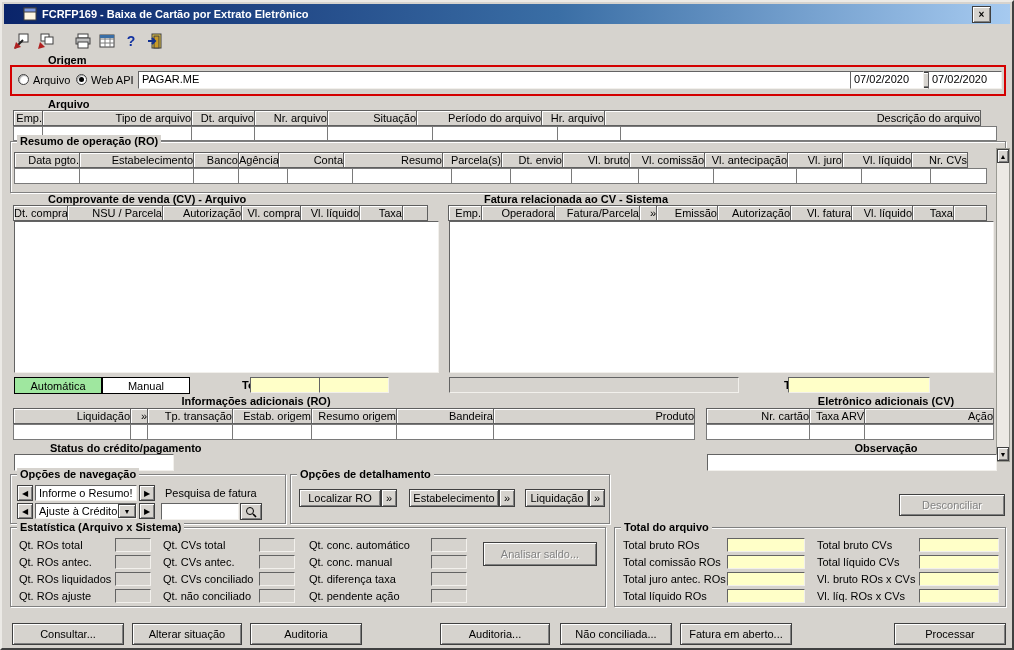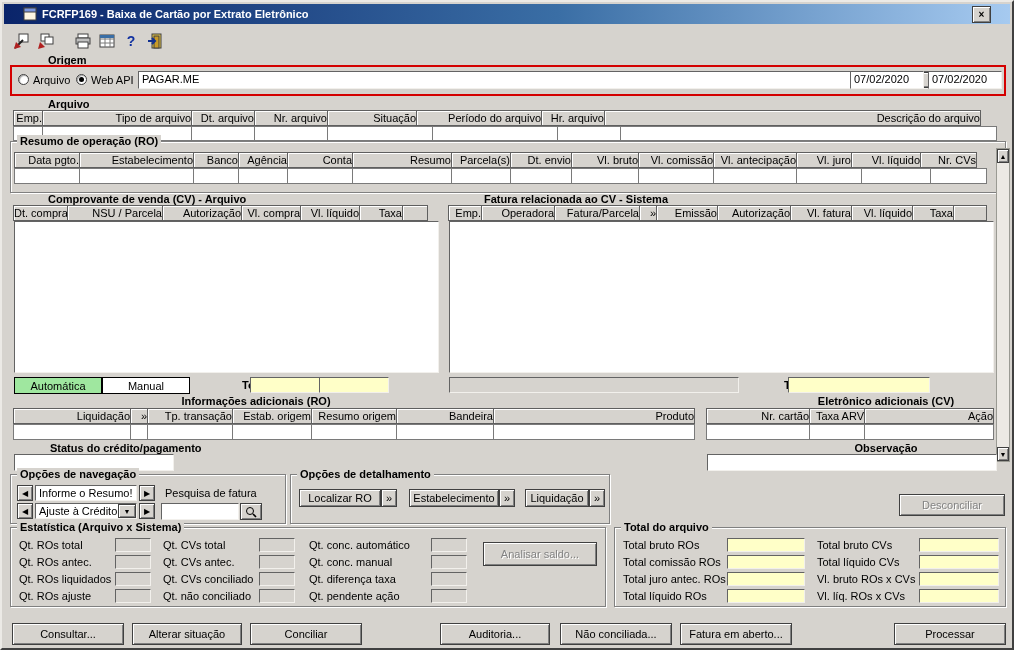--- a/index.html
+++ b/index.html
@@ -139,21 +139,21 @@
     <div class="dcell" style="width:377px;height:15px"></div>
   </div>
 
   <div class="grp" style="left:8px;top:139px;width:996px;height:52px">
     <div class="glabel">Resumo de operação (RO)</div>
   </div>
   <div class="hrow" style="left:13px;top:150px">
     <div class="hc" style="width:66px">Data pgto.</div>
     <div class="hc" style="width:115px">Estabelecimento</div>
     <div class="hc" style="width:46px">Banco</div>
-    <div class="hc" style="width:50px">Agência</div>
+    <div class="hc" style="width:41px">Agência</div>
     <div class="hc" style="width:66px">Conta</div>
     <div class="hc" style="width:100px">Resumo</div>
     <div class="hc" style="width:60px">Parcela(s)</div>
     <div class="hc" style="width:62px">Dt. envio</div>
     <div class="hc" style="width:68px">Vl. bruto</div>
     <div class="hc" style="width:76px">Vl. comissão</div>
     <div class="hc" style="width:84px">Vl. antecipação</div>
     <div class="hc" style="width:56px">Vl. juro</div>
     <div class="hc" style="width:70px">Vl. líquido</div>
     <div class="hc" style="width:57px">Nr. CVs</div>
@@ -353,19 +353,19 @@
     <div class="fld gray" style="left:420px;top:10px;width:36px;height:14px"></div>
     <div class="fld gray" style="left:420px;top:27px;width:36px;height:14px"></div>
     <div class="fld gray" style="left:420px;top:44px;width:36px;height:14px"></div>
     <div class="fld gray" style="left:420px;top:61px;width:36px;height:14px"></div>
 
     <div class="btn dis" style="left:472px;top:14px;width:114px;height:24px">Analisar saldo...</div>
   </div>
 
   <div class="btn" style="left:10px;top:621px;width:112px;height:22px">Consultar...</div>
   <div class="btn" style="left:130px;top:621px;width:110px;height:22px">Alterar situação</div>
-  <div class="btn" style="left:248px;top:621px;width:112px;height:22px">Conciliar</div>
+  <div class="btn" style="left:248px;top:621px;width:112px;height:22px">Auditoria</div>
   <div class="btn" style="left:438px;top:621px;width:110px;height:22px">Auditoria...</div>
   <div class="btn" style="left:558px;top:621px;width:112px;height:22px">Não conciliada...</div>
   <div class="btn" style="left:678px;top:621px;width:112px;height:22px">Fatura em aberto...</div>
   <div class="btn" style="left:892px;top:621px;width:112px;height:22px">Processar</div>
 
 </div>
 
 </body></html>

